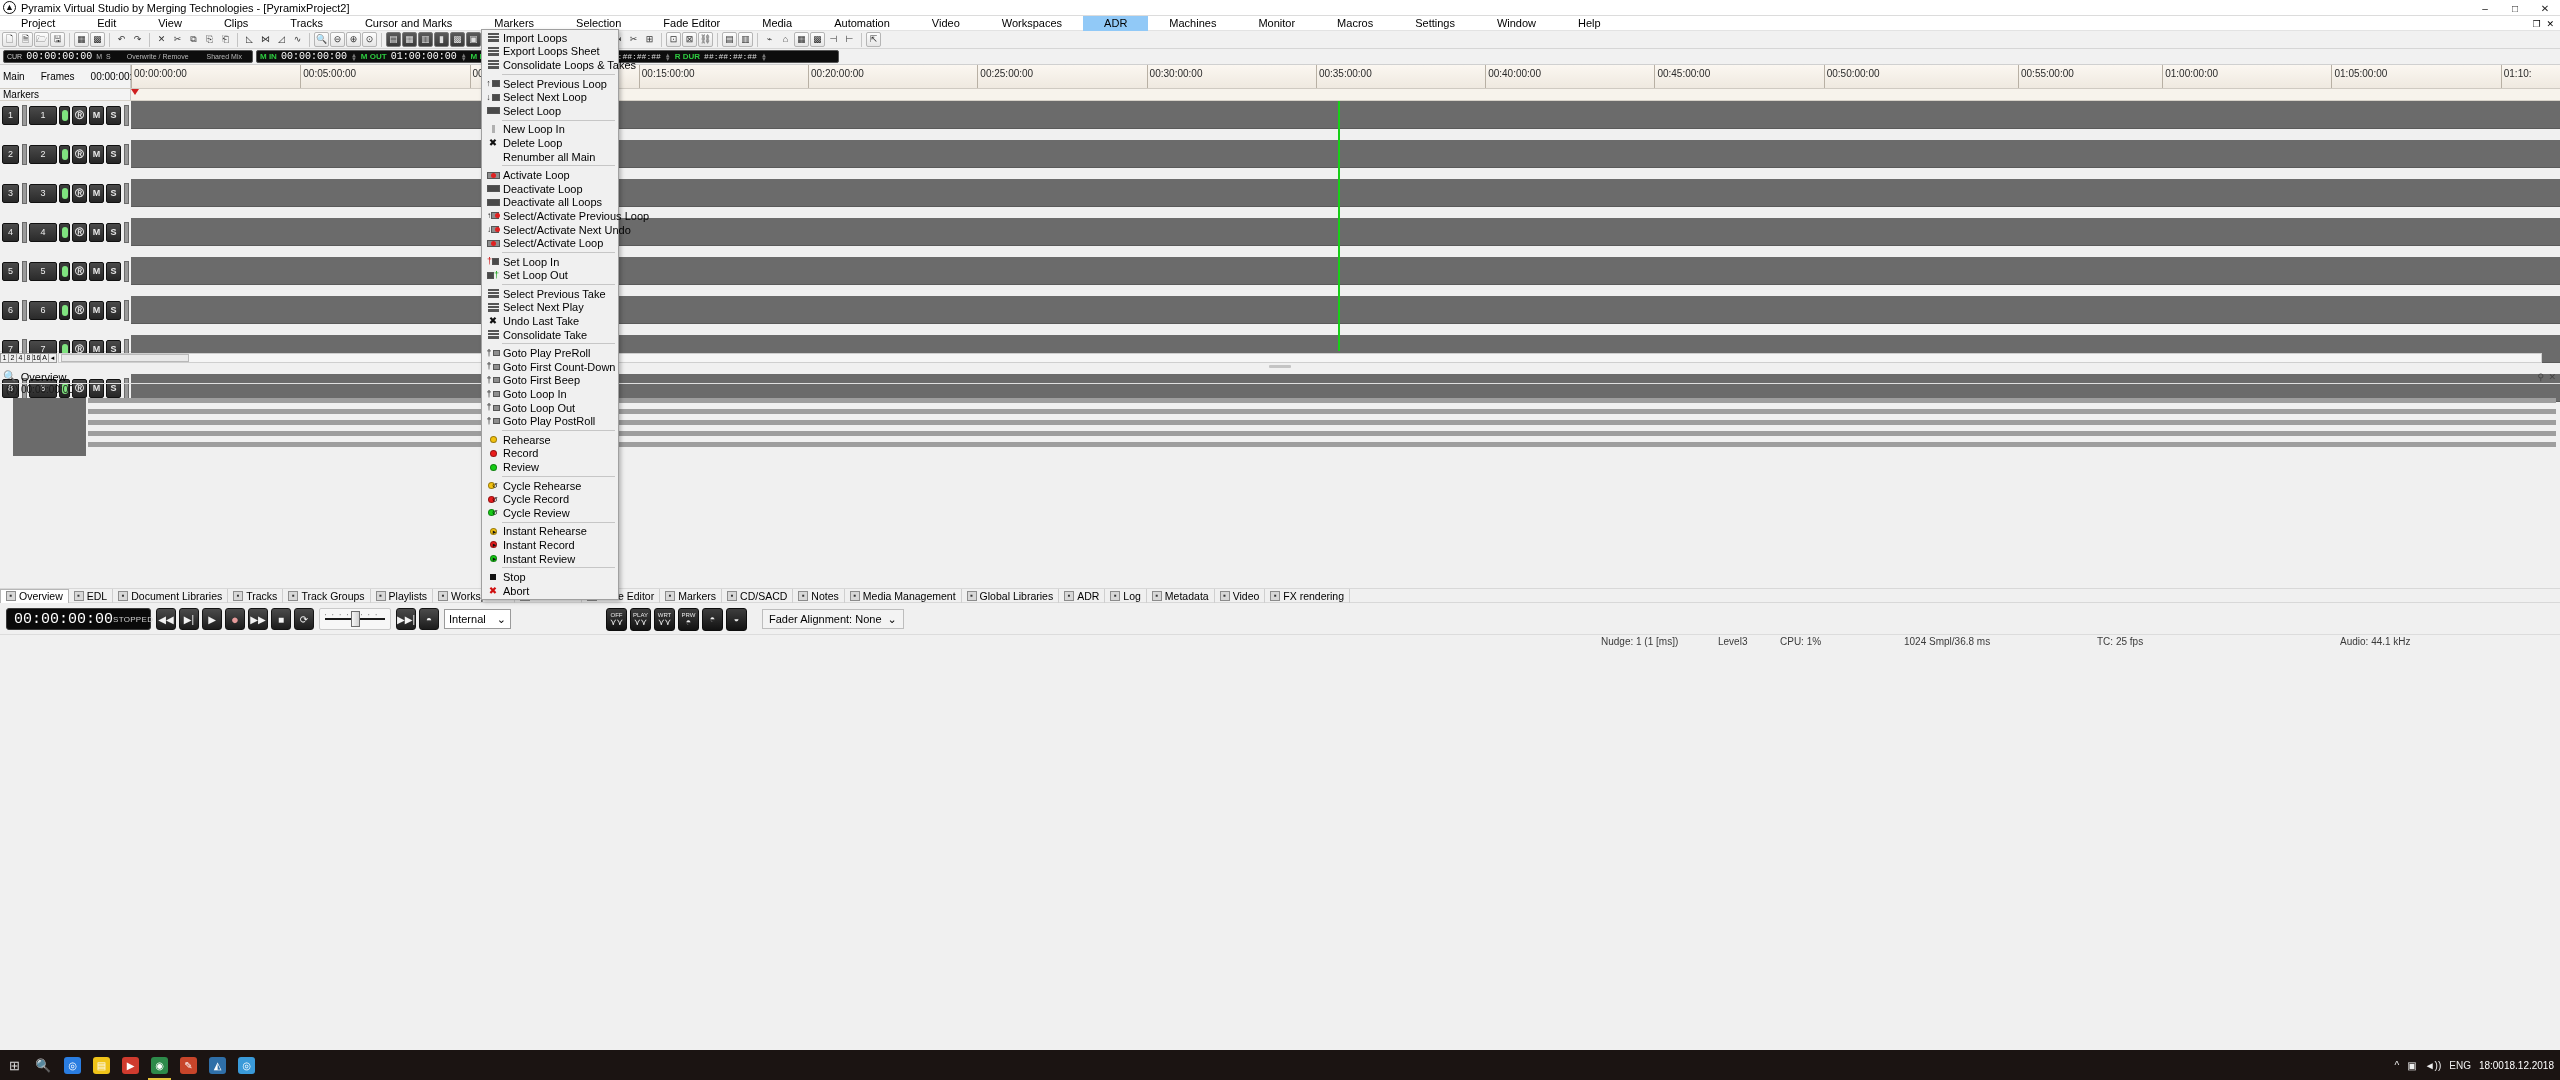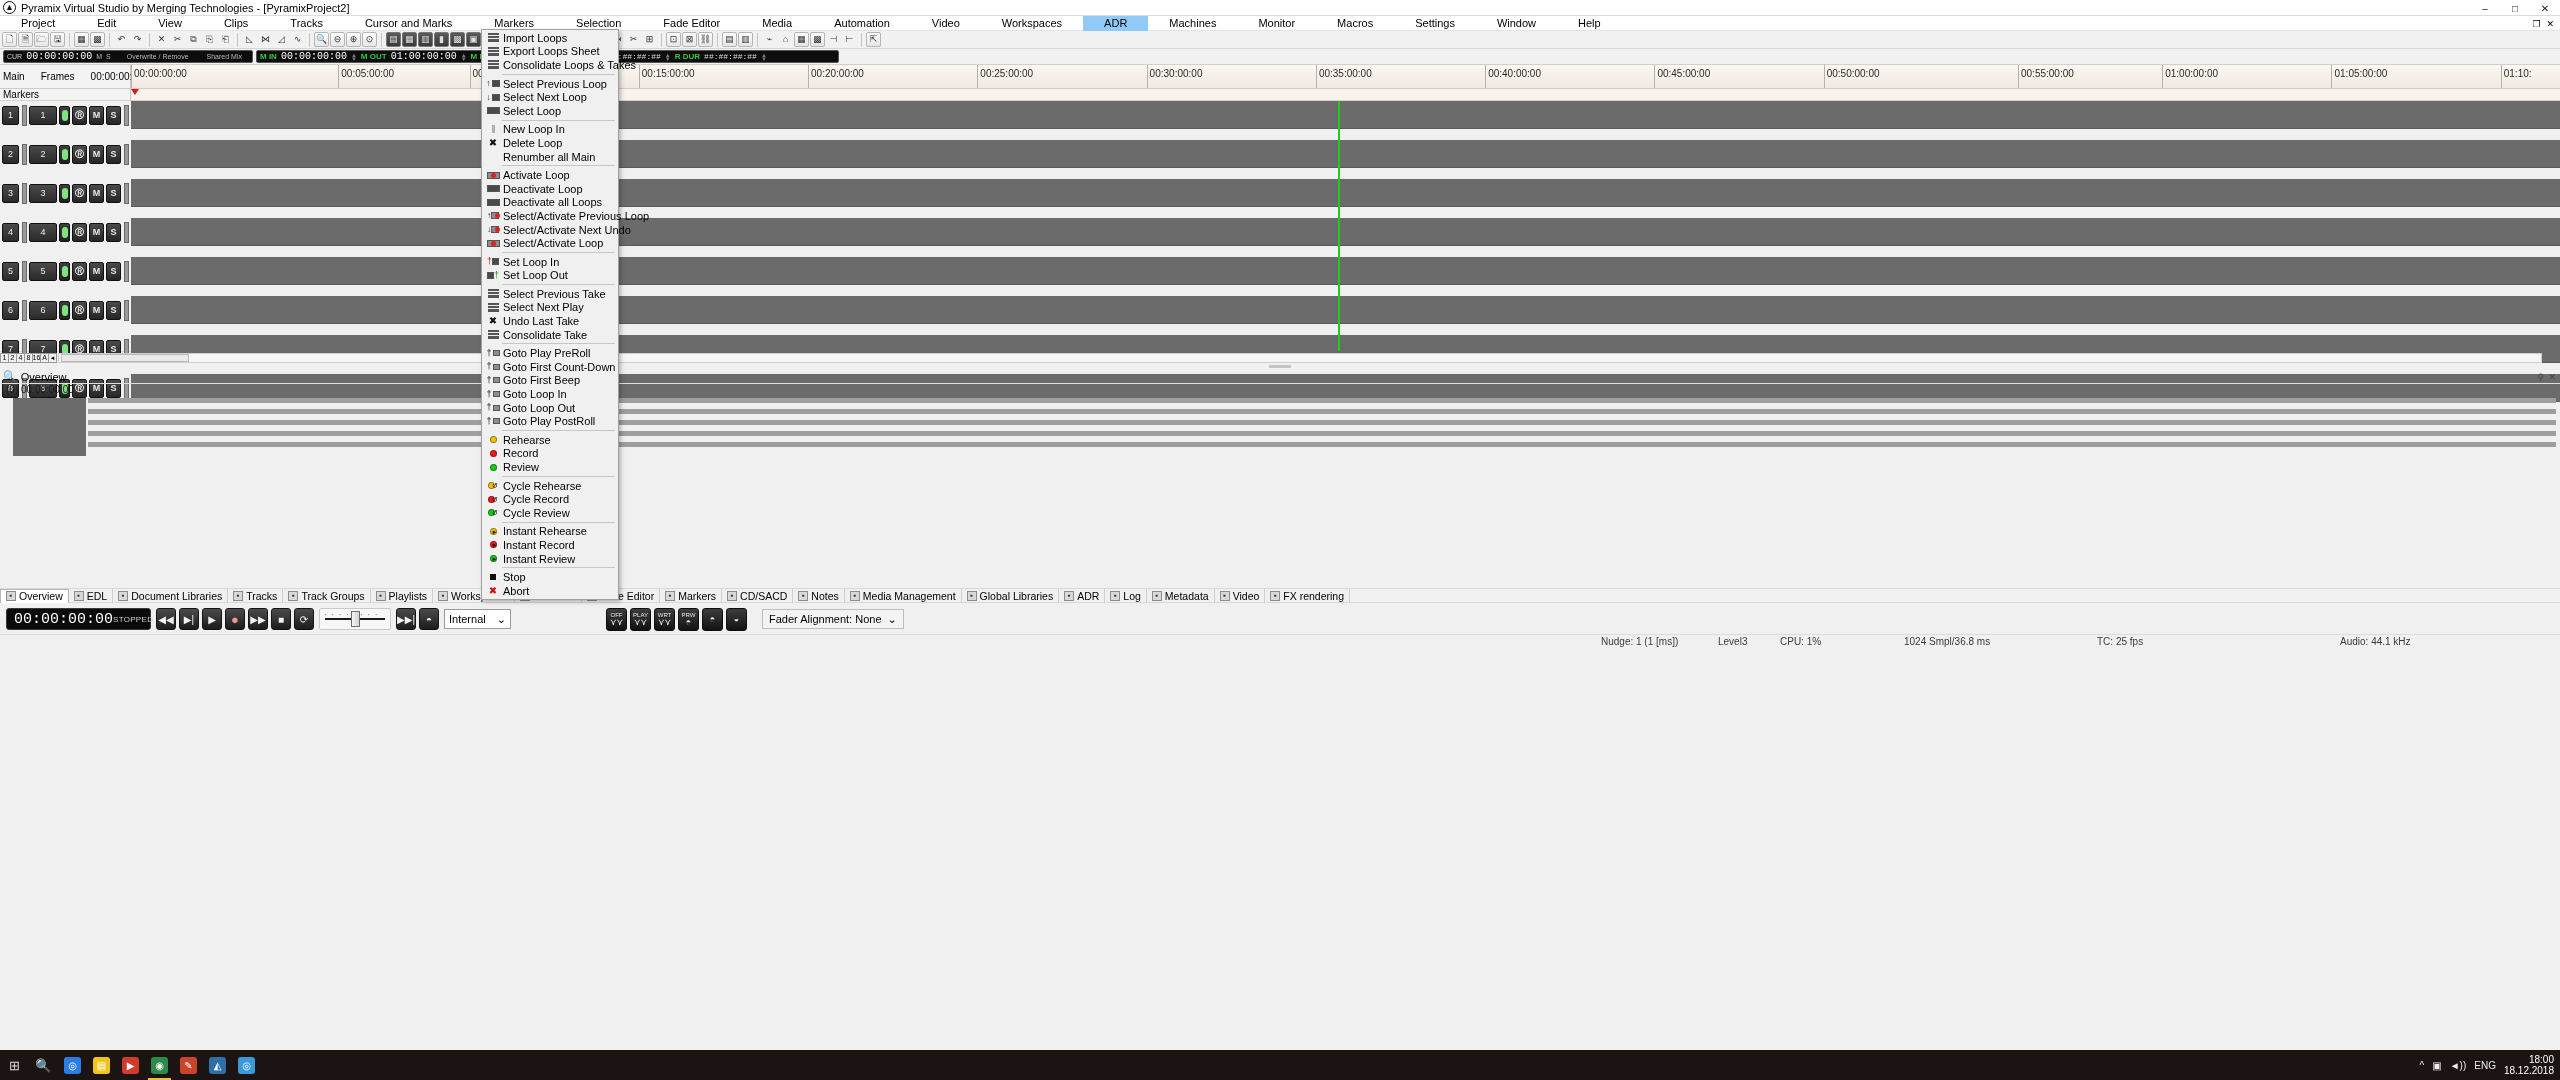--- a/index.html
+++ b/index.html
@@ -195,21 +195,21 @@
   
   #taskbar{
     position:absolute;left:0;right:0;bottom:0;height:30px;background:#1b1412;
     display:flex;align-items:center;
   }
   #taskbar .tbi{width:29px;height:30px;display:flex;align-items:center;justify-content:center;color:#ddd;font-size:13px;}
   #taskbar .app{width:29px;height:30px;display:flex;align-items:center;justify-content:center;position:relative;}
   #taskbar .app .sq{width:17px;height:17px;border-radius:3px;display:flex;align-items:center;justify-content:center;font-size:10px;color:#fff;}
   #taskbar .app.active::after{content:"";position:absolute;bottom:0;left:3px;right:3px;height:2px;background:#e8c33a;}
   #tray{margin-left:auto;display:flex;align-items:center;gap:8px;color:#eee;font-size:10px;padding-right:6px;}
-  #clock{display:flex;flex-direction:column;align-items:flex-end;line-height:11px;font-size:10px;color:#fff;justify-content:flex-end;}
+  #clock{display:flex;flex-direction:row;align-items:flex-end;line-height:11px;font-size:10px;color:#fff;justify-content:flex-end;}
   
   #adrmenu{
     position:absolute;left:481px;top:29px;width:138px;background:#f0f0f0;
     border:1px solid #a0a0a0; box-shadow:2px 2px 4px rgba(0,0,0,.25); z-index:50;
     padding:1px 0;
   }
   #adrmenu .row{
     height:13.6px;display:flex;align-items:center;padding-left:1px;font-size:11px;cursor:default;
   }
   #adrmenu .ic{
@@ -361,21 +361,21 @@
 <div id="rulerwrap">
   <div id="rulerhead">
     <div class="r1">
       <span>Main</span>
       <span>Frames</span>
       <span>00:00:00:00</span>
     </div>
   </div>
   <div id="ruler">
       <div class="tick" style="left: 0px;">00:00:00:00</div>
-      <div class="tick" style="left: 169.268px; margin-left: 38px;">00:05:00:00</div>
+      <div class="tick" style="left: 169.268px;">00:05:00:00</div>
       <div class="tick" style="left: 338.537px;">00:10:00:00</div>
       <div class="tick" style="left: 507.805px;">00:15:00:00</div>
       <div class="tick" style="left: 677.073px;">00:20:00:00</div>
       <div class="tick" style="left: 846.341px; text-align: center;">00:25:00:00</div>
       <div class="tick" style="left: 1015.61px;">00:30:00:00</div>
       <div class="tick" style="left: 1184.88px;">00:35:00:00</div>
       <div class="tick" style="left: 1354.15px;">00:40:00:00</div>
       <div class="tick" style="left: 1523.41px;">00:45:00:00</div>
       <div class="tick" style="left: 1692.68px;">00:50:00:00</div>
       <div class="tick" style="left: 1887px;">00:55:00:00</div>

